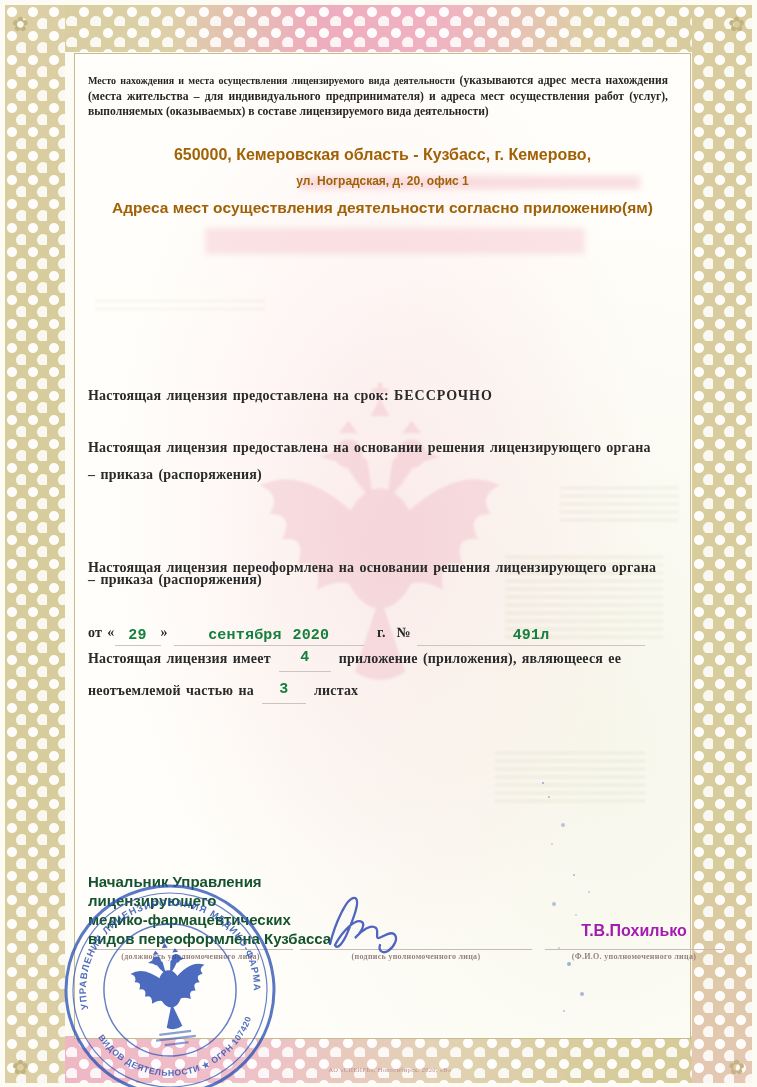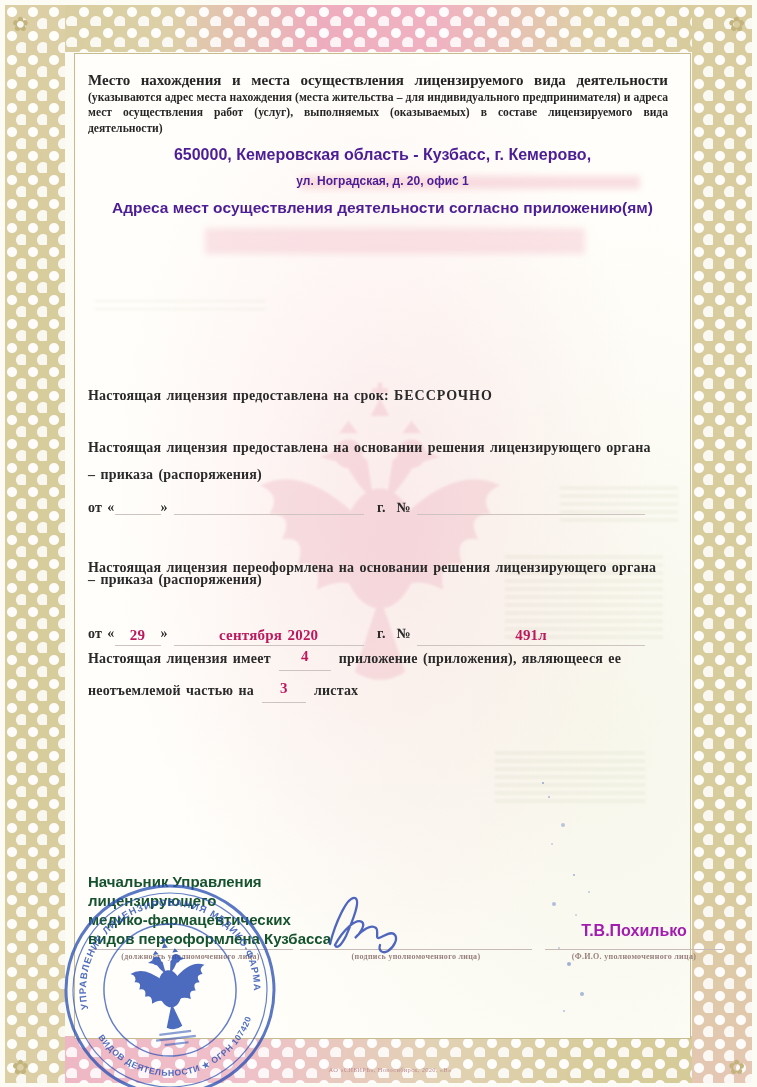--- a/index.html
+++ b/index.html
@@ -44,26 +44,26 @@
   .ghost{position:absolute;pointer-events:none;}
   .ghost-pink{background:rgba(236,150,170,.30);filter:blur(3px);}
   .ghost-lines{background:repeating-linear-gradient(180deg, rgba(148,158,118,.30) 0 2.5px, transparent 2.5px 8px);
                filter:blur(1.5px);opacity:.5;}
 
   .watermark{position:absolute;left:222px;top:362px;opacity:.30;filter:blur(1.3px);}
 
   
   .serifline{position:absolute;font-weight:bold;color:#2a2a2a;font-size:14px;letter-spacing:.2px;word-spacing:1.5px;}
   .sans{font-family:"Liberation Sans",sans-serif;}
-  .centerline{position:absolute;left:75px;right:67px;text-align:center;font-weight:bold;color:#4c1d95;}
+  .centerline{position:absolute;left:75px;right:67px;text-align:center;font-weight:bold;color:#a16207;}
   .hdr-note{position:absolute;left:88px;top:73px;width:580px;font-weight:bold;color:#262626;
             font-size:11.6px;line-height:15.5px;text-align:justify;}
-  .hdr-note .lead{font-size:15px;margin-top:10px;}
+  .hdr-note .lead{font-size:10px;margin-top:10px;}
   .blank{display:inline-block;border-bottom:1px solid #cdc4c0;height:17px;vertical-align:-3px;
-         text-align:center;font-family:Liberation Serif, serif;font-weight:bold;font-size:15px;color:#be185d;}
+         text-align:center;font-family:Liberation Mono, monospace;font-weight:bold;font-size:15px;color:#15803d;}
   .blank .v{position:relative;top:-1px;}
   .blank .raise{position:relative;top:-5px;}
   .cap{position:absolute;font-size:8px;color:#97807d;text-align:center;letter-spacing:.3px;font-weight:bold;}
   .sline{position:absolute;border-top:1px solid #c9baba;}
   .sig-title{position:absolute;left:88px;top:872px;width:250px;
              font-family:"Liberation Sans",sans-serif;font-weight:bold;font-size:15px;line-height:19px;color:#14532d;}
   .signer-name{position:absolute;left:545px;top:922px;width:178px;text-align:center;
              font-family:"Liberation Sans",sans-serif;font-weight:bold;font-size:16px;color:#a21caf;}
   .imprint{position:absolute;left:300px;top:1066px;width:180px;text-align:center;
            font-size:6.5px;color:#bd8c90;letter-spacing:.3px;z-index:3;}
@@ -134,25 +134,20 @@
   <div class="centerline sans" style="top:174px;font-size:12px;">ул. Ноградская, д. 20, офис 1</div>
   <div class="centerline sans" style="top:199px;font-size:15.5px;">Адреса мест осуществления деятельности согласно приложению(ям)</div>
 
   <div class="serifline" style="left:88px;top:388px;">
     <span>Настоящая лицензия предоставлена на срок:</span>
     <span style="letter-spacing:1px;">БЕССРОЧНО</span>
   </div>
 
   <div class="serifline" style="left:88px;top:440px;">Настоящая лицензия предоставлена на основании решения лицензирующего органа</div>
   <div class="serifline" style="left:88px;top:467px;">– приказа (распоряжения)</div>
-  <div class="serifline" style="left:88px;top:497px;">
-    <span>от «</span><span class="blank" style="width:46px;"><span class="v"></span></span><span>»</span><span class="blank" style="width:190px;margin-left:6px;"><span class="v"></span></span>
-    <span style="margin-left:8px;">г.</span>
-    <span style="margin-left:6px;">№</span><span class="blank" style="width:228px;margin-left:6px;"><span class="v"></span></span>
-  </div>
 
   <div class="serifline" style="left:88px;top:560px;">Настоящая лицензия переоформлена на основании решения лицензирующего органа</div>
   <div class="serifline" style="left:88px;top:572px;">– приказа (распоряжения)</div>
   <div class="serifline" style="left:88px;top:599px;">
     <span>от «</span><span class="blank" style="width:46px;"><span class="v">29</span></span><span>»</span><span class="blank" style="width:190px;margin-left:6px;"><span class="v">сентября 2020</span></span>
     <span style="margin-left:8px;">г.</span>
     <span style="margin-left:6px;">№</span><span class="blank" style="width:228px;margin-left:6px;margin-top:29px;"><span class="v">491л</span></span>
   </div>
 
   <div class="serifline" style="left:88px;top:651px;">

